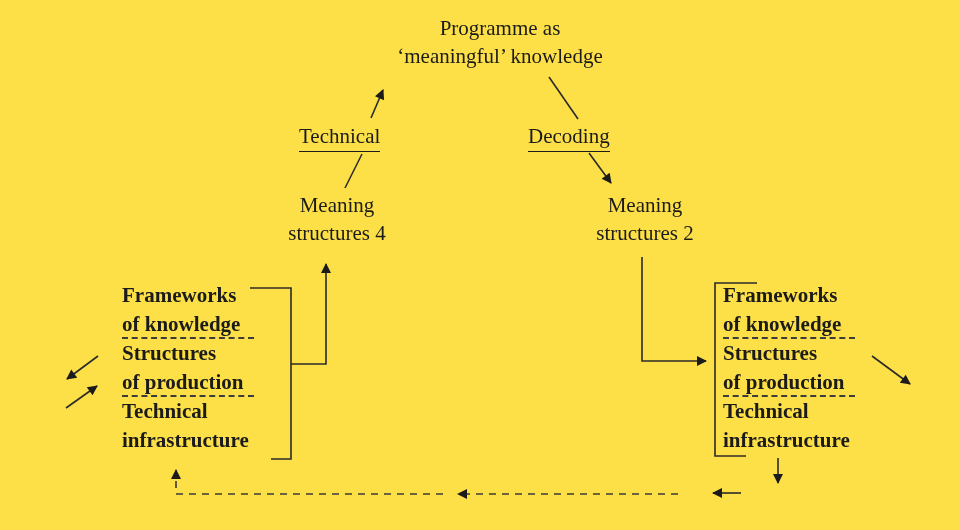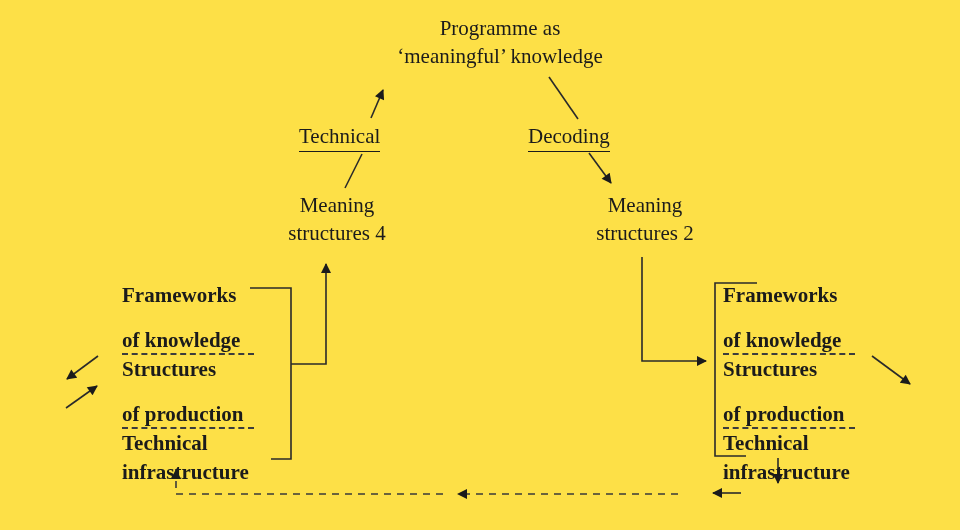--- a/index.html
+++ b/index.html
@@ -4,21 +4,21 @@
 <style>
   html,body{margin:0;padding:0;}
   body{background:#ffffff;font-family:"Liberation Serif","DejaVu Serif",serif;}
   #canvas{position:relative;width:960px;height:530px;background:#fde047;overflow:hidden;color:#1b1b1b;}
   #connectors{position:absolute;left:0;top:0;width:960px;height:530px;}
   .txt{position:absolute;font-size:21px;line-height:28px;color:#1b1b1b;white-space:nowrap;}
   .center{text-align:center;}
   .ulabel{border-bottom:1.5px solid #1b1b1b;padding-bottom:1px;display:inline-block;}
   .pblock{position:absolute;width:132px;font-size:21px;color:#1b1b1b;}
   .pblock .tline{height:29px;line-height:28px;box-sizing:border-box;white-space:nowrap;font-weight:bold;}
-  .pblock .dashed{border-bottom:2px dashed #3c3c3c;margin-top:16px;}
+  .pblock .dashed{border-bottom:2px dashed #3c3c3c;}
 </style>
 </head>
 <body>
 
 <div id="canvas">
 
   <svg id="connectors" width="960" height="530" viewBox="0 0 960 530" fill="none" stroke="#2a2a2a" stroke-width="1.6">
     <defs>
       <marker id="ah" viewBox="0 0 10 10" refX="9" refY="5" markerUnits="userSpaceOnUse" markerWidth="12" markerHeight="10" orient="auto-start-reverse">
         <path d="M0,0 L10,5 L0,10 z" fill="#1b1b1b" stroke="none"></path>

